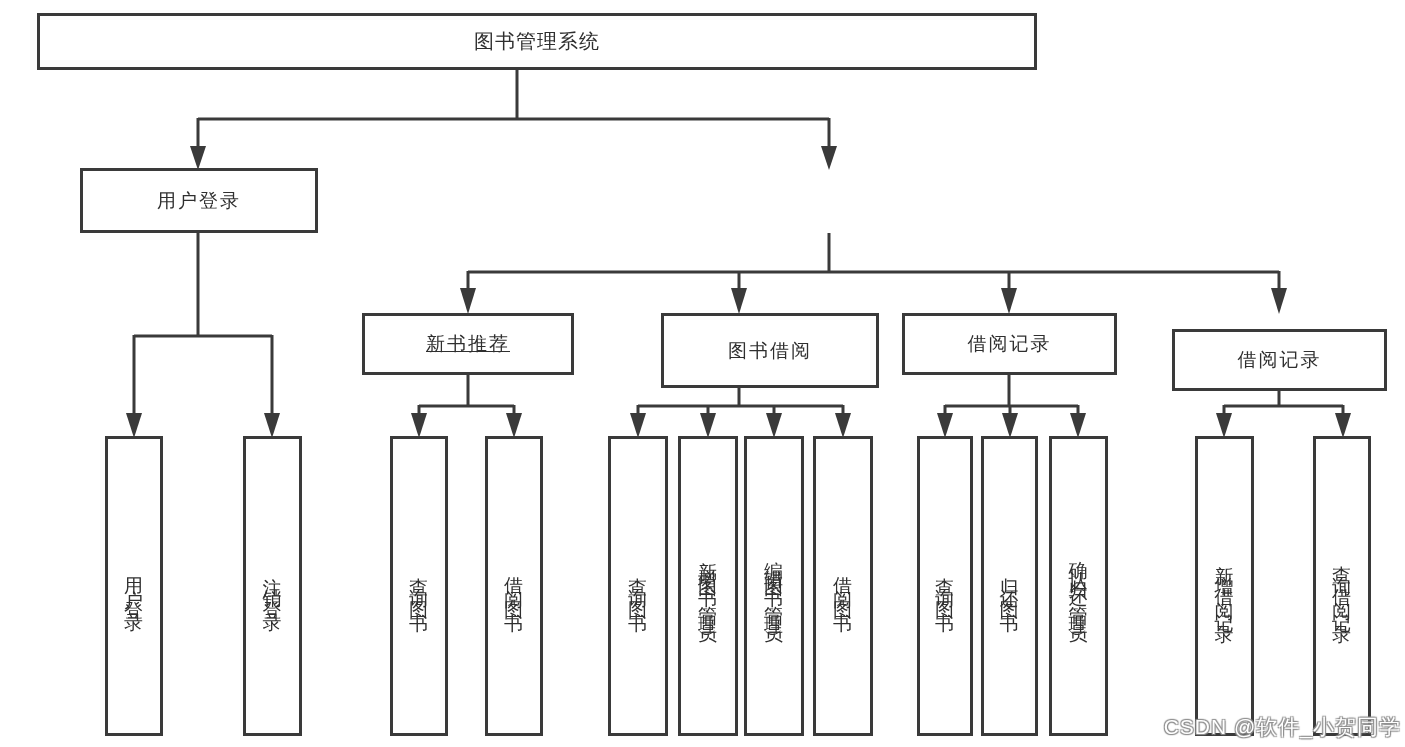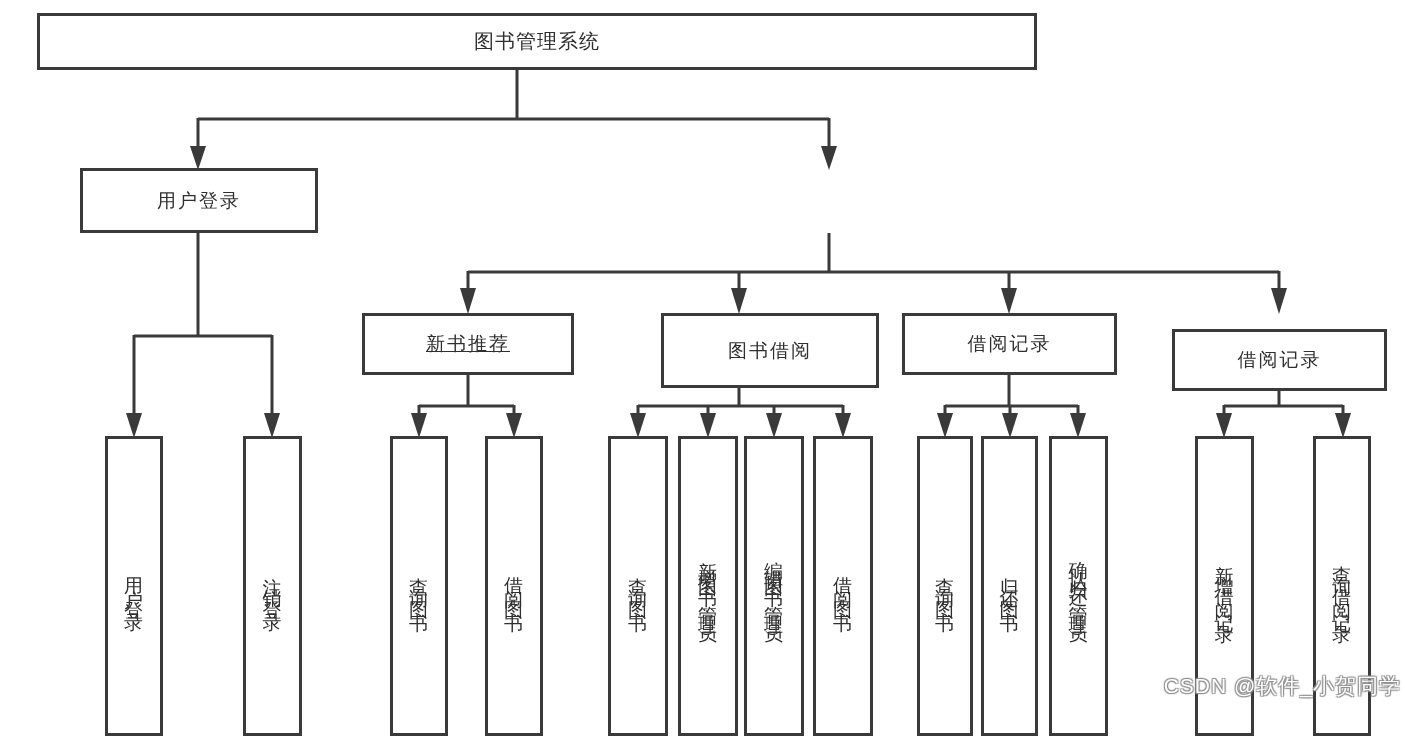--- a/index.html
+++ b/index.html
@@ -13,21 +13,21 @@
     display:flex;align-items:center;justify-content:center;
   }
   .h{font-size:19px;letter-spacing:2px;white-space:nowrap;}
   .root-node{font-size:20px;letter-spacing:1px;}
   .v{
     writing-mode:vertical-rl;text-orientation:mixed;
     font-size:19px;letter-spacing:12px;line-height:1;
   }
   .v.long{letter-spacing:9px;}
   #watermark{
-    position:absolute;right:4px;top:672px;font-size:21px;letter-spacing:1px;
+    position:absolute;right:4px;top:713px;font-size:21px;letter-spacing:1px;
     color:#ffffff;white-space:nowrap;z-index:5;
     text-shadow:1px 1px 1px #8f8f8f,-1px -1px 1px #8f8f8f,1px -1px 1px #8f8f8f,-1px 1px 1px #8f8f8f;
     text-align:right;
   }
 </style>
 </head>
 <body>
 
 <div id="stage">
 

